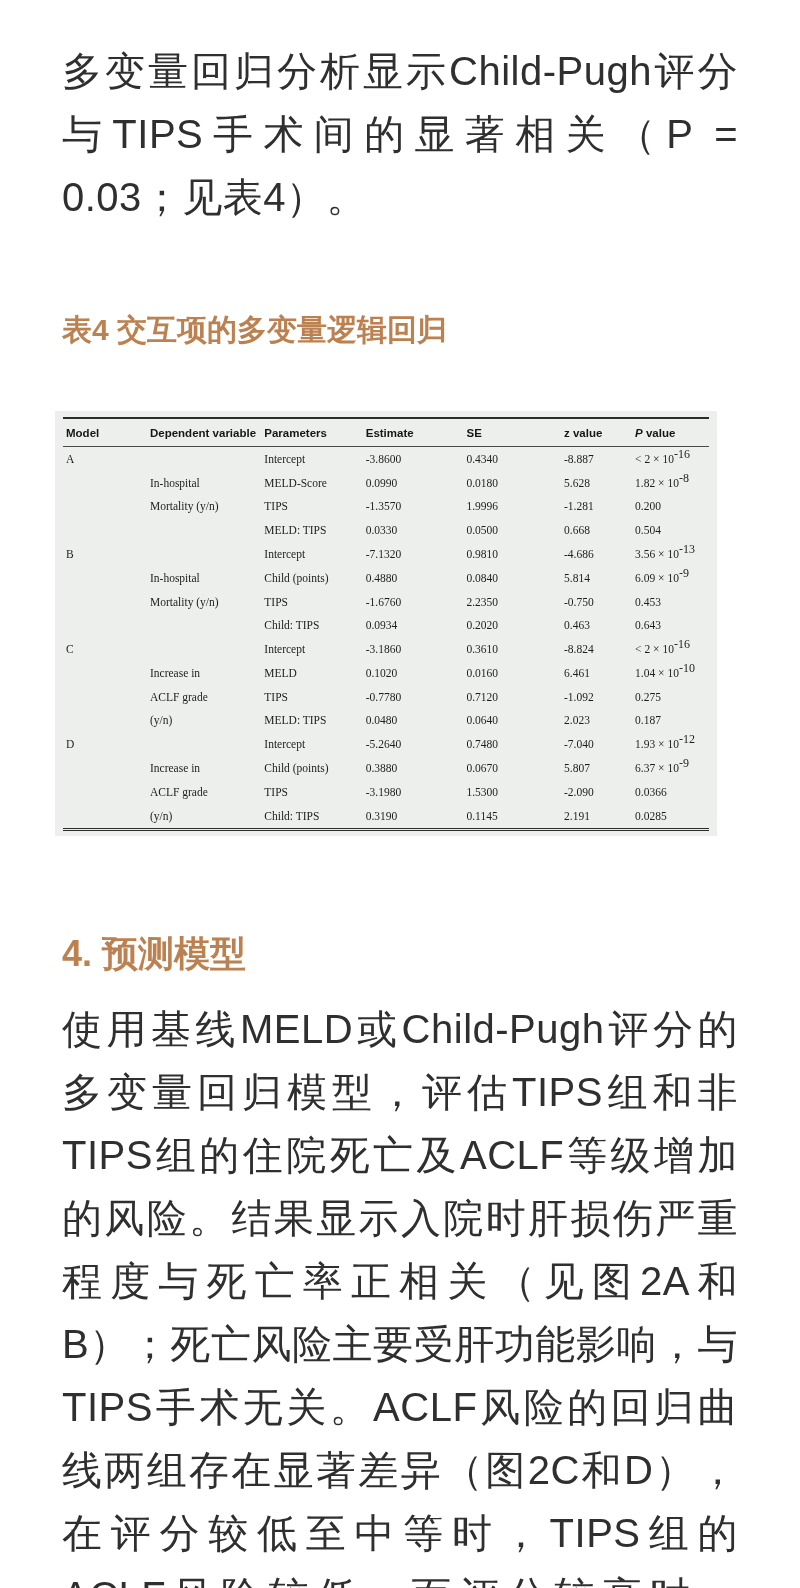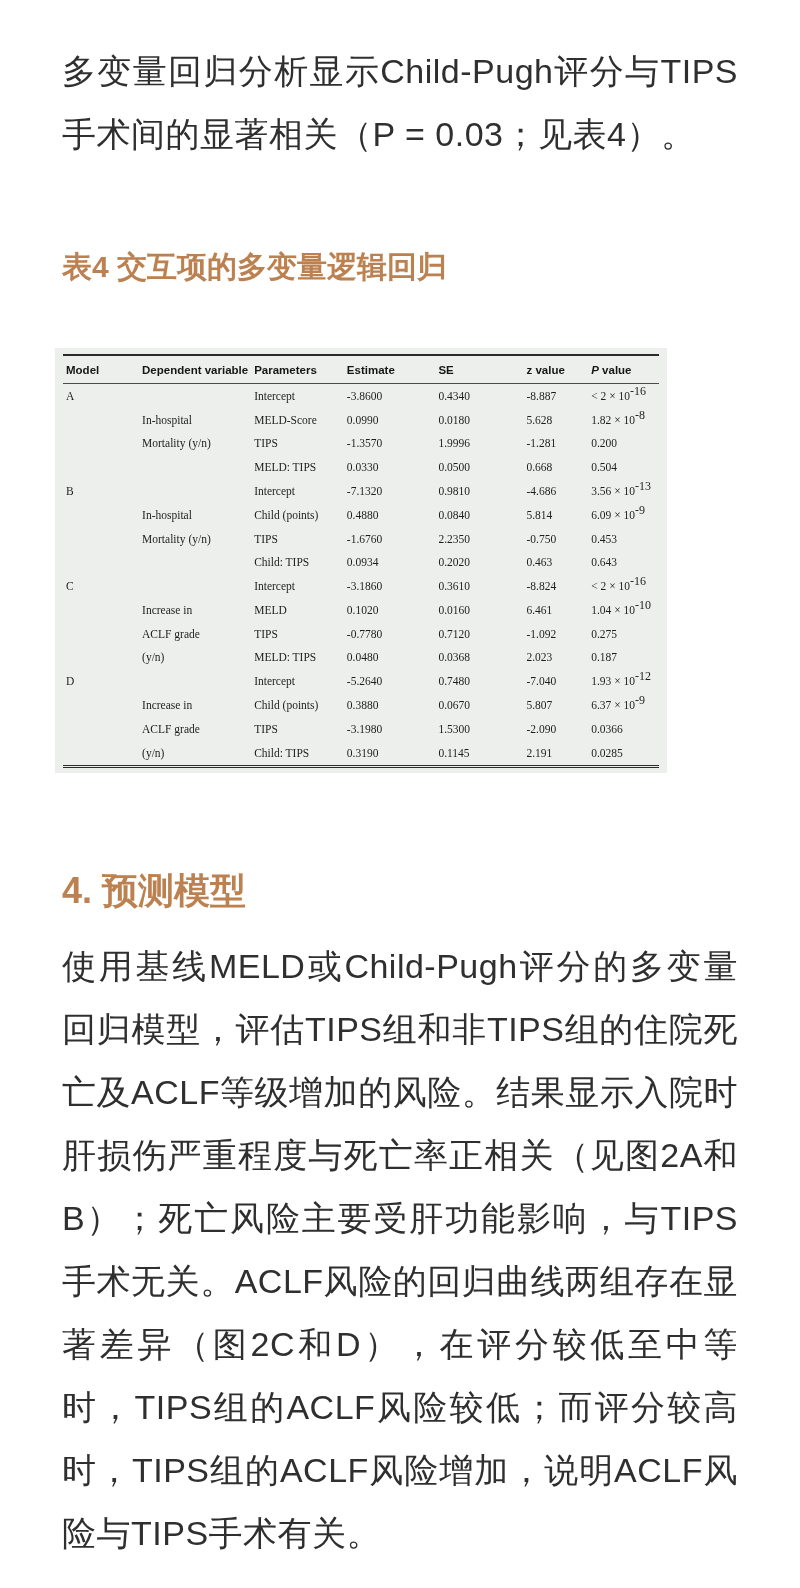--- a/index.html
+++ b/index.html
@@ -8,38 +8,38 @@
     width: 800px;
     font-family: "Liberation Sans", sans-serif;
     color: #2f2f2f;
   }
   .content {
     width: 800px;
     padding: 40px 62px 30px 62px;
   }
   .body-text {
     margin: 0;
-    font-size: 34px;
+    font-size: 40px;
     line-height: 63px;
     letter-spacing: 0.5px;
     color: #2f2f2f;
     text-align: justify;
     text-justify: inter-ideograph;
   }
   .table-title {
     margin: 84px 0 0 0;
     text-align: left;
     font-size: 30px;
     line-height: 34px;
     font-weight: bold;
     color: #bc8150;
   }
   .table-wrap {
     margin: 64px 0 0 -7px;
-    width: 612px;
+    width: 662px;
     background: #edefed;
     padding: 6px 8px 5px 8px;
   }
   table.data-table {
     width: 100%;
     border-collapse: collapse;
     border-top: 2px solid #2b2b2b;
     border-bottom: 3px double #2b2b2b;
     font-family: "Liberation Serif", serif;
     font-size: 11.5px;
@@ -202,21 +202,21 @@
             <td>-0.7780</td>
             <td>0.7120</td>
             <td>-1.092</td>
             <td>0.275</td>
           </tr>
           <tr>
             <td></td>
             <td>(y/n)</td>
             <td>MELD: TIPS</td>
             <td>0.0480</td>
-            <td>0.0368</td>
+            <td>0.0640</td>
             <td>2.023</td>
             <td>0.187</td>
           </tr>
           <tr>
             <td>D</td>
             <td></td>
             <td>Intercept</td>
             <td>-5.2640</td>
             <td>0.7480</td>
             <td>-7.040</td>

